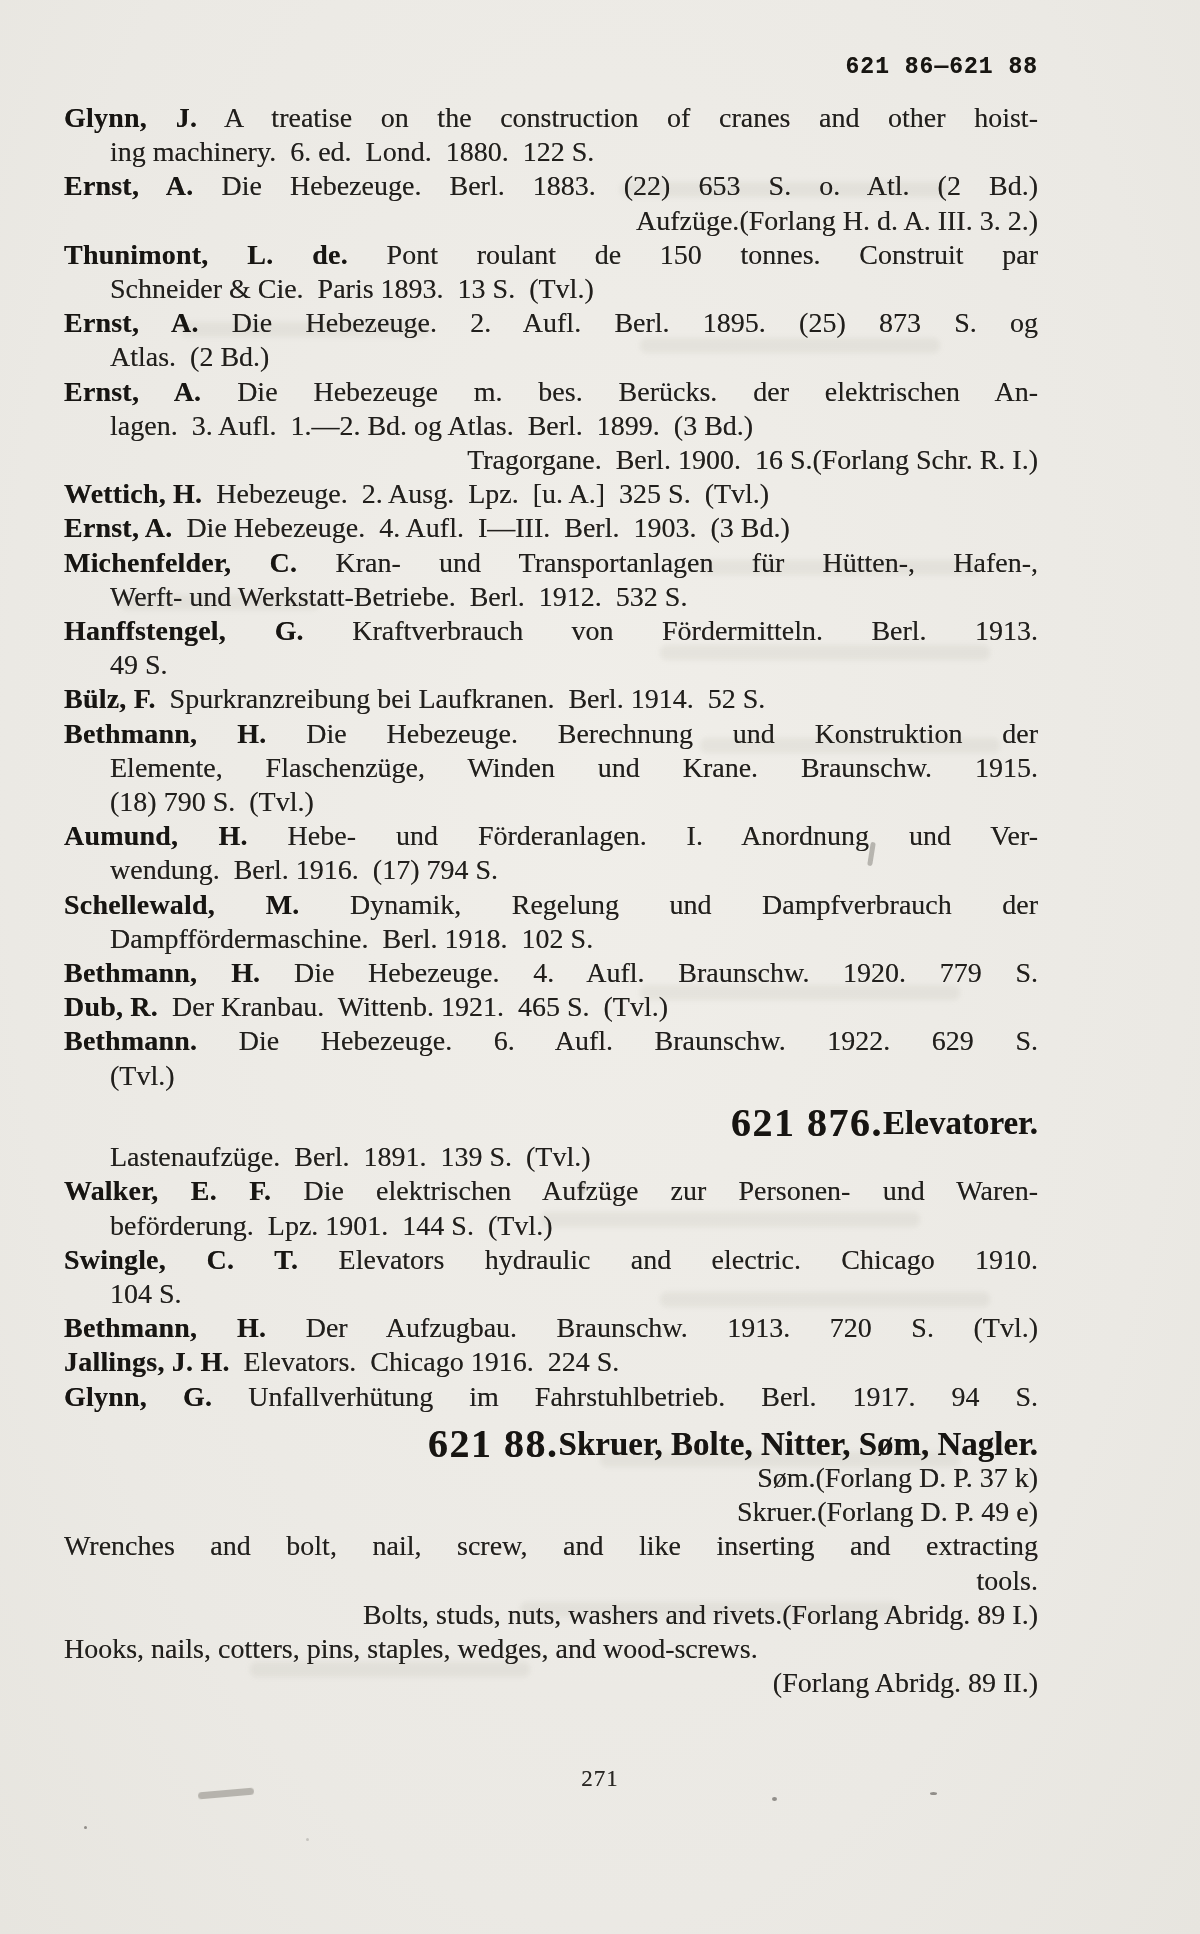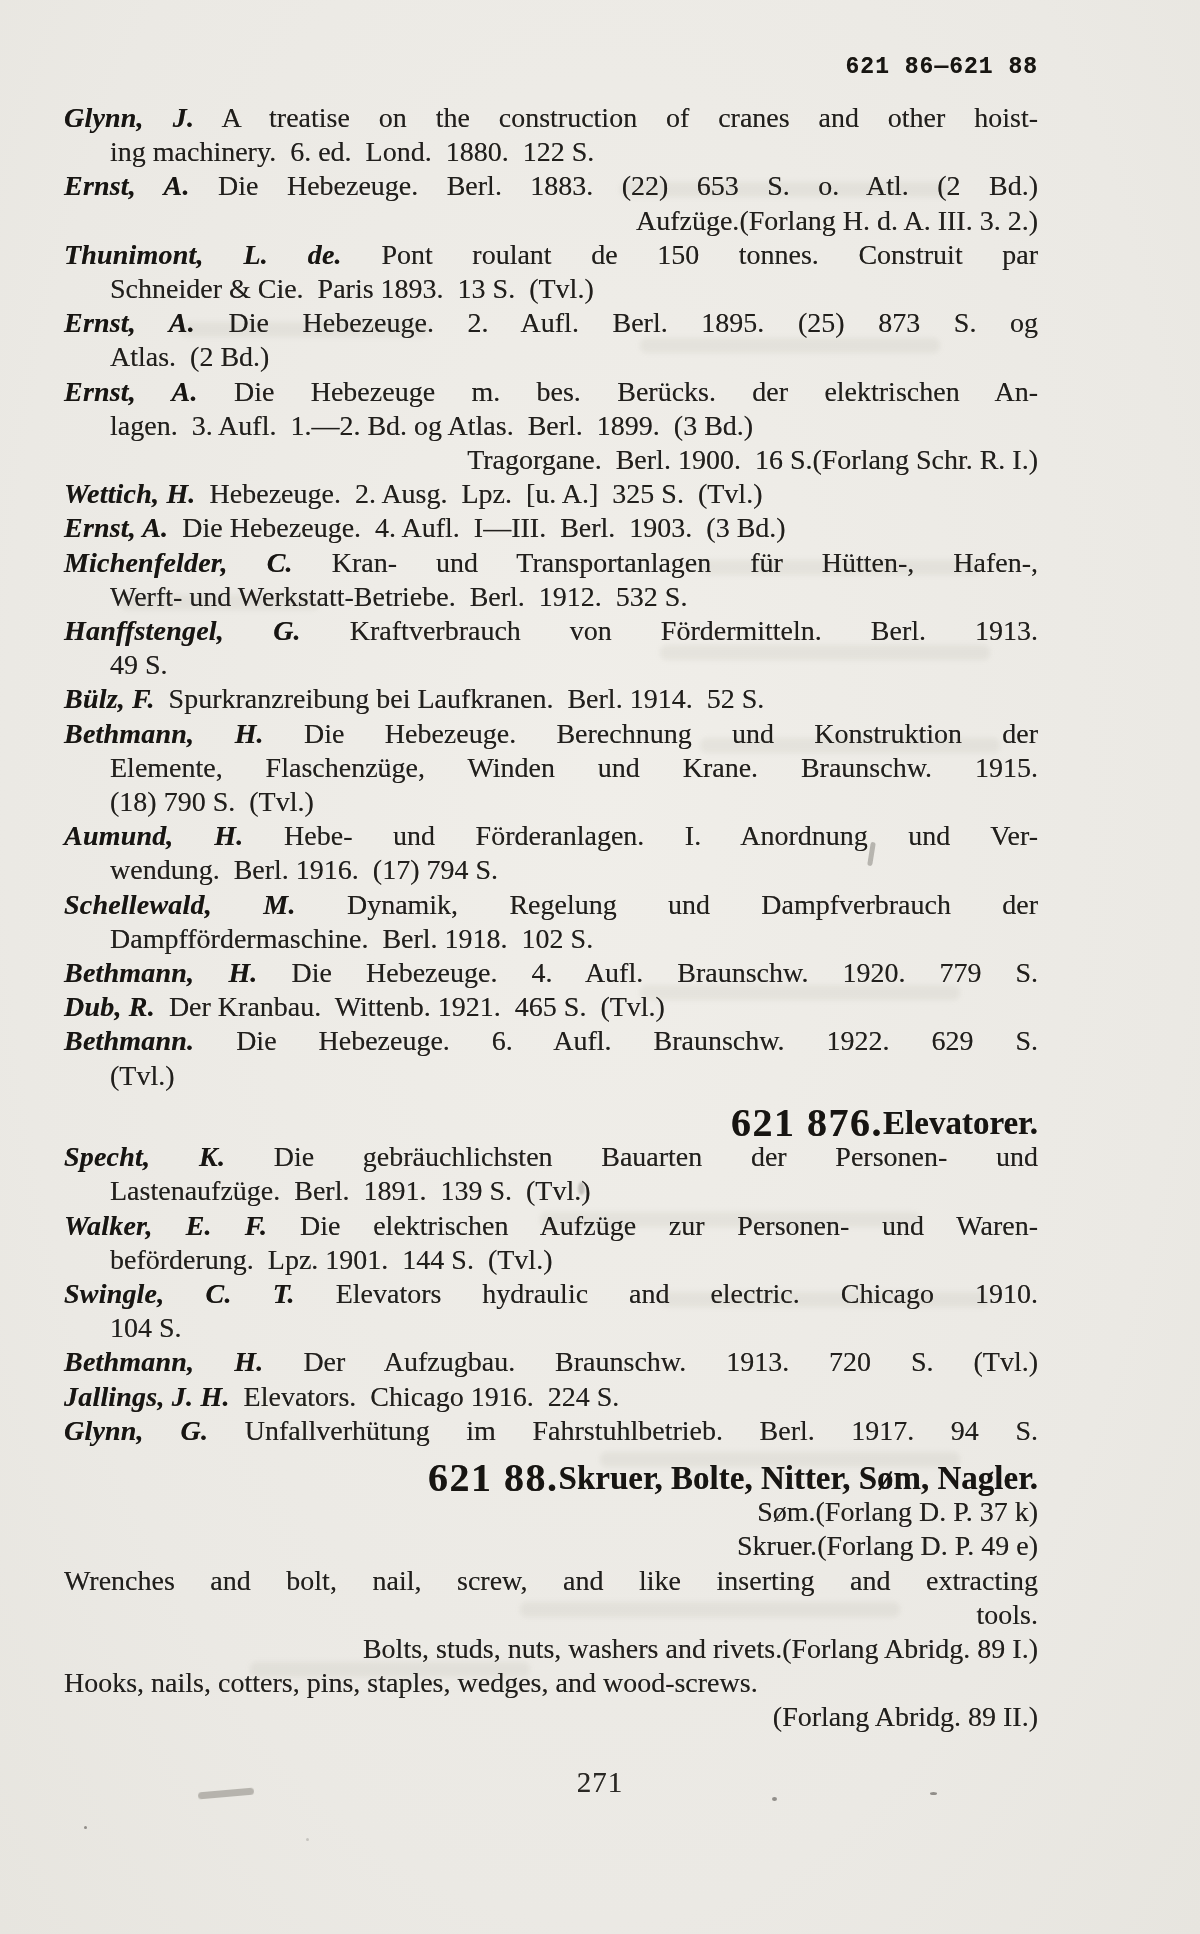--- a/index.html
+++ b/index.html
@@ -21,30 +21,30 @@
   .text-block{
     position:absolute;left:64px;top:101px;width:974px;
     font-size:28px;line-height:34.2px;
   }
   .line{white-space:pre-wrap;min-height:34.2px;}
   .line:not(.first){margin-left:46px;}
   .line.first{margin-left:0;}
   .stretch{white-space:normal;text-align:justify;text-align-last:justify;}
   .row{display:flex;justify-content:flex-end;}
   .row .left,.row .ref{white-space:pre-wrap;}
-  .author{font-weight:bold;letter-spacing:.2px;color:#171512;font-style:italic;}
+  .author{font-weight:bold;letter-spacing:.2px;color:#171512;}
   .heading{margin-top:13px;}
   .heading .code{
     font-family:Liberation Serif, serif;font-weight:bold;font-size:40px;
     letter-spacing:1.5px;color:#171512;
   }
   .heading .title{font-weight:bold;font-size:33px;color:#171512;}
   .page-number{
     position:absolute;top:1766px;left:0;width:1200px;
-    text-align:center;font-size:29px;letter-spacing:1px;color:#2a2824;
+    text-align:center;font-size:23px;letter-spacing:1px;color:#2a2824;
   }
   
   .bleed{position:absolute;height:15px;background:rgba(128,132,114,0.09);filter:blur(2.5px);border-radius:7px;}
   .speck{position:absolute;background:rgba(55,52,47,0.5);border-radius:50%;}
   .smudge{position:absolute;background:rgba(70,68,60,0.32);border-radius:4px;filter:blur(0.7px);}
 </style>
 </head>
 <body>
 
 <div class="bleed" style="left:620px;top:182px;width:330px;"></div>
@@ -87,21 +87,20 @@
     <div class="line">(18) 790 S.  (Tvl.)</div>
     <div class="line first stretch"><span class="author">Aumund, H.</span> Hebe- und Förderanlagen. I. Anordnung und Ver-</div>
     <div class="line">wendung.  Berl. 1916.  (17) 794 S.</div>
     <div class="line first stretch"><span class="author">Schellewald, M.</span> Dynamik, Regelung und Dampfverbrauch der</div>
     <div class="line">Dampffördermaschine.  Berl. 1918.  102 S.</div>
     <div class="line first stretch"><span class="author">Bethmann, H.</span> Die Hebezeuge. 4. Aufl. Braunschw. 1920. 779 S.</div>
     <div class="line first"><span class="author">Dub, R.</span>  Der Kranbau.  Wittenb. 1921.  465 S.  (Tvl.)</div>
     <div class="line first stretch"><span class="author">Bethmann.</span> Die Hebezeuge. 6. Aufl. Braunschw. 1922. 629 S.</div>
     <div class="line">(Tvl.)</div>
     <div class="line row heading first"><span class="code">621 876.</span><span class="title">Elevatorer.</span></div>
-    <div class="line first stretch"><span class="author">Specht, K.</span> Die gebräuchlichsten Bauarten der Personen- und</div>
     <div class="line">Lastenaufzüge.  Berl.  1891.  139 S.  (Tvl.)</div>
     <div class="line first stretch"><span class="author">Walker, E. F.</span> Die elektrischen Aufzüge zur Personen- und Waren-</div>
     <div class="line">beförderung.  Lpz. 1901.  144 S.  (Tvl.)</div>
     <div class="line first stretch"><span class="author">Swingle, C. T.</span> Elevators hydraulic and electric. Chicago 1910.</div>
     <div class="line">104 S.</div>
     <div class="line first stretch"><span class="author">Bethmann, H.</span> Der Aufzugbau. Braunschw. 1913. 720 S. (Tvl.)</div>
     <div class="line first"><span class="author">Jallings, J. H.</span>  Elevators.  Chicago 1916.  224 S.</div>
     <div class="line first stretch"><span class="author">Glynn, G.</span> Unfallverhütung im Fahrstuhlbetrieb. Berl. 1917. 94 S.</div>
     <div class="line row heading first"><span class="code">621 88.</span><span class="title">Skruer, Bolte, Nitter, Søm, Nagler.</span></div>
     <div class="line row first"><span class="left">Søm.</span><span class="ref">(Forlang D. P. 37 k)</span></div>

